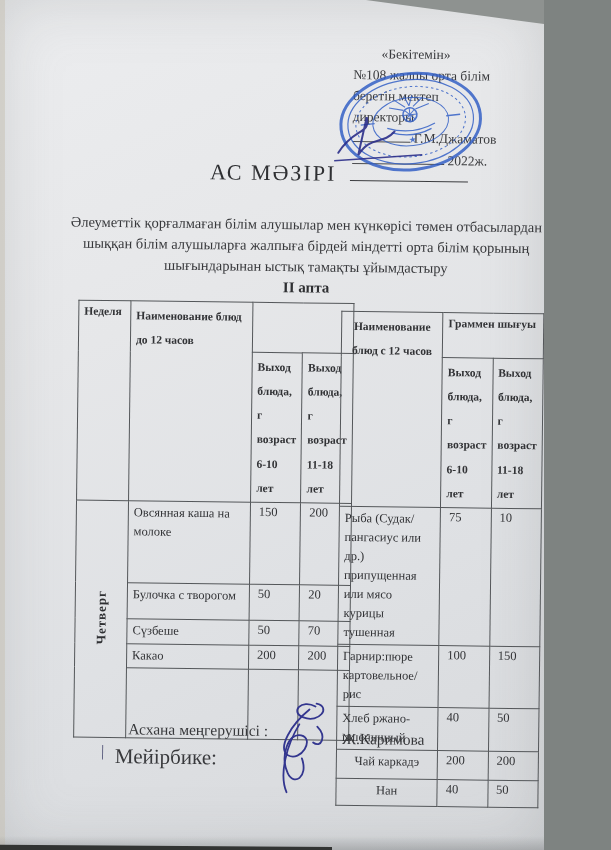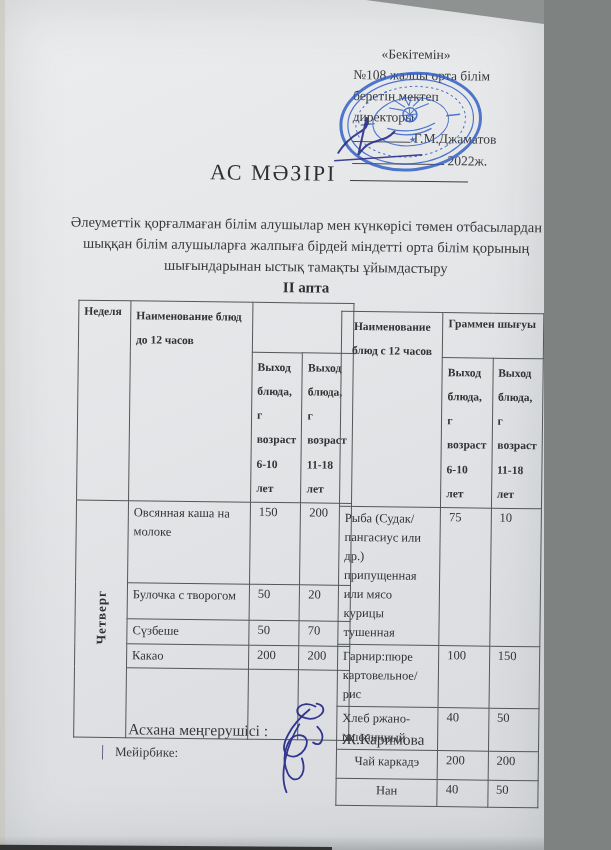--- a/index.html
+++ b/index.html
@@ -50,21 +50,21 @@
   .hcell.sp{line-height:2.1;}
   .dish{font-size:12.5px;line-height:19px;}
   .num{padding-left:8px;font-size:12.5px;}
   .ctr{text-align:center;}
   .day-cell{vertical-align:middle;text-align:center;}
   .day-vert{writing-mode:vertical-rl;transform:rotate(180deg);
             font-weight:bold;font-size:13px;letter-spacing:1px;color:#2f3033;}
 
   
   .f-label1{position:absolute;left:133px;top:722px;font-size:15.5px;color:#38393c;}
-  .f-label2{position:absolute;left:120px;top:746px;font-size:13px;color:#38393c;}
+  .f-label2{position:absolute;left:120px;top:746px;font-size:21px;color:#38393c;}
   .f-tick{position:absolute;left:106px;top:744px;font-size:16px;color:#4a4b72;}
   .f-name{position:absolute;left:347px;top:729px;font-size:15.5px;color:#36373a;}
   .foot-sig{position:absolute;left:262px;top:696px;}
 </style>
 </head>
 <body>
 
 <div class="stage">
   <div class="paper"></div>
   <div class="edge-left"></div>

